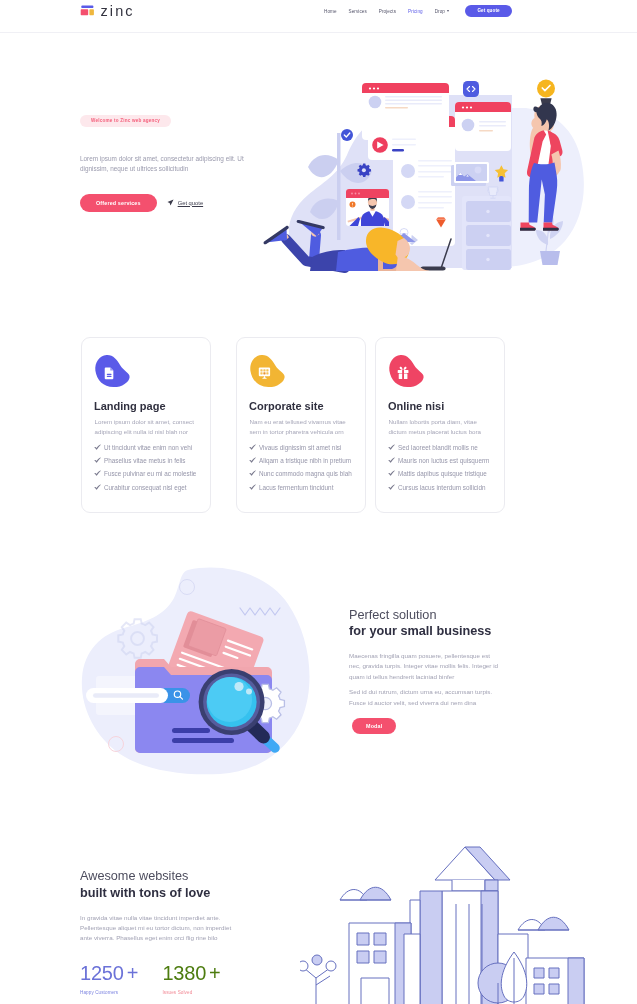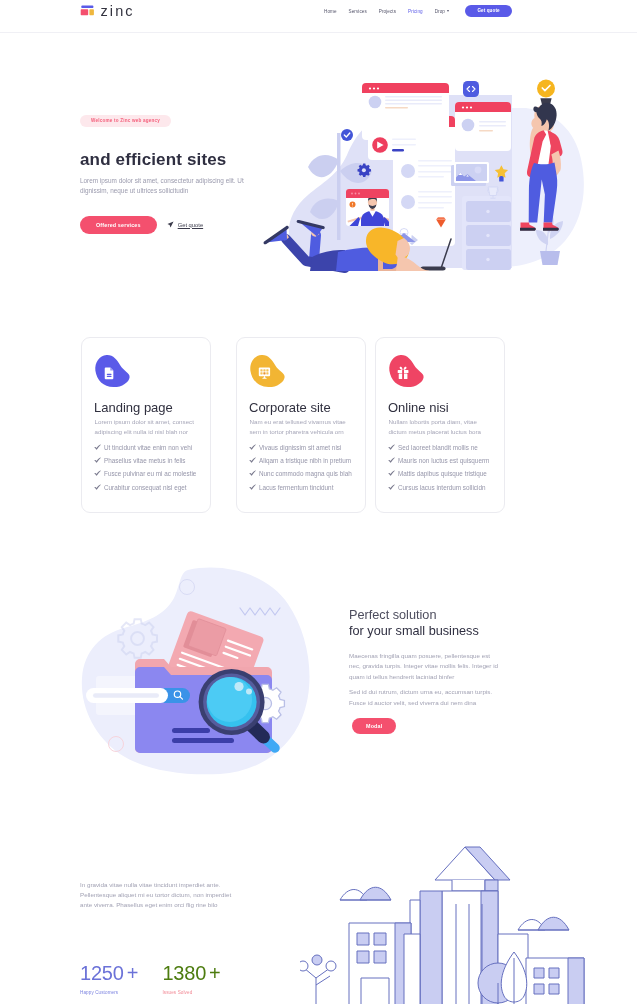--- a/index.html
+++ b/index.html
@@ -42,34 +42,34 @@
   .link-quote { font-size:5.8px; color:#3a3a4a; text-decoration:underline; display:flex; align-items:center; gap:4px; }
 
   .hero-art { position:absolute; left:250px; top:55px; width:360px; height:235px; }
 
   
   .cards { position:absolute; left:0; top:0; width:637px; }
   .card { position:absolute; top:337px; width:130px; height:176px; background:#fff;
           border:0.6px solid #ebebf0; border-radius:9px; }
   .card.c1 { left:81px; } .card.c2 { left:236px; } .card.c3 { left:375px; }
   .card-blob { position:absolute; left:12px; top:16px; width:37px; height:37px; }
-  .card h3 { position:absolute; left:12px; top:61.5px; font-size:13px; font-weight:400; color:#30303f;
+  .card h3 { position:absolute; left:12px; top:61.5px; font-size:11px; font-weight:700; color:#30303f;
              letter-spacing:0px; }
   .card .desc { position:absolute; left:12.5px; top:79px; width:107px; font-size:6.2px; line-height:10.4px;
                 color:#a6a6b8; }
   .card ul { position:absolute; left:12px; top:106px; list-style:none; }
   .card li { font-size:6.35px; line-height:8px; color:#9696aa; margin-bottom:5.2px;
              display:flex; align-items:flex-start; gap:0; white-space:nowrap; }
   .card li .chk { width:10px; display:inline-block; line-height:8px; }
 
   
   .solution { position:absolute; left:0; top:0; width:637px; }
   .sol-copy { position:absolute; left:349px; top:607px; width:190px; }
   .sol-copy h2 { font-size:12.7px; line-height:16px; font-weight:400; color:#4d4d5e; letter-spacing:0px; }
-  .sol-copy h2 b { font-weight:400; color:#2f2f41; }
+  .sol-copy h2 b { font-weight:700; color:#2f2f41; }
   .sol-copy p { font-size:6.25px; line-height:10.4px; color:#a2a2b4; margin-top:12px; width:150px; }
   .sol-copy p + p { margin-top:5px; }
   .btn-modal { position:absolute; left:352px; top:718px; background:#f4506e; color:#fff;
                font-size:5.4px; font-weight:700; height:16px; line-height:16px; padding:0 14px;
                border-radius:20px; text-decoration:none; display:inline-block; letter-spacing:0.15px; }
   .sol-art { position:absolute; left:72px; top:560px; width:250px; height:230px; }
 
   
   .awesome { position:absolute; left:0; top:0; width:637px; }
   .aw-copy { position:absolute; left:80px; top:868px; width:200px; }
@@ -111,21 +111,21 @@
           <span>Drop</span>
           <i class="caret"></i>
         </a>
       <a href="#" class="nav-cta">Get quote</a>
     </nav>
   </div>
 
   <section class="hero">
     <div class="hero-left">
       <div class="badge-row"><span class="badge">Welcome to Zinc web agency</span></div>
-      <h1><br><span>and efficient sites</span></h1>
+      <h1><br></h1>
       <p>Lorem ipsum dolor sit amet, consectetur adipiscing elit. Ut dignissim, neque ut ultrices sollicitudin</p>
       <div class="hero-actions">
         <a href="#" class="btn-pink">Offered services</a>
         <a href="#" class="link-quote">
           <svg width="7" height="7" viewBox="0 0 16 16">
               <path d="M15 1 1 7l5 2 2 6z" fill="#3a3a4a"></path>
             </svg>
           <span>Get quote</span>
         </a>
       </div>
@@ -564,20 +564,21 @@
         <circle cx="159.6" cy="142" r="25" fill="#35c1ef"></circle>
         <circle cx="157.6" cy="139.5" r="22.5" fill="#4ccbf4"></circle>
         <circle cx="167" cy="126.5" r="4.6" fill="#bfe9f8"></circle>
         <circle cx="177" cy="131.5" r="3" fill="#bfe9f8"></circle>
       </svg>
     </div>
   </section>
 
   <section class="awesome">
     <div class="aw-copy">
+      <h2><span>Awesome websites</span><br><b>built with tons of love</b></h2>
       <p>In gravida vitae nulla vitae tincidunt imperdiet ante. Pellentesque aliquet mi eu tortor dictum, non imperdiet ante viverra. Phasellus eget enim orci flig rine bilo</p>
     </div>
     <div class="stats">
       <div class="stat s1">
         <div class="num"><span>1250</span><span class="plus">+</span></div>
         <div class="lbl">Happy Customers</div>
       </div>
       <div class="stat s2">
         <div class="num"><span>1380</span><span class="plus">+</span></div>
         <div class="lbl">Issues Solved</div>

